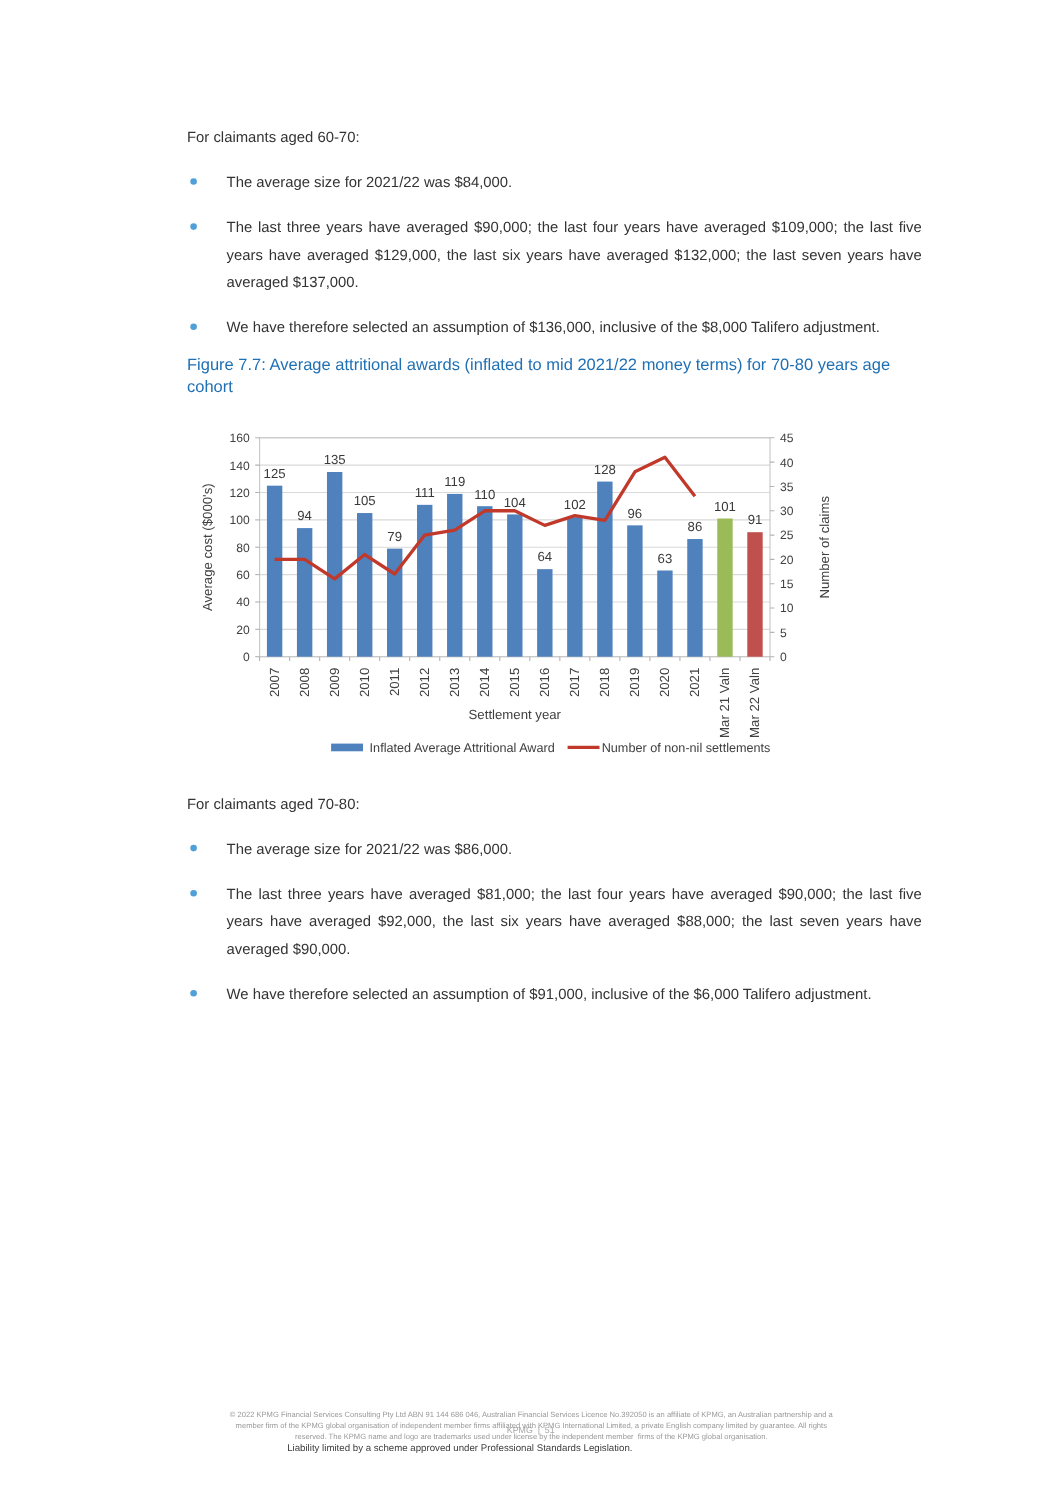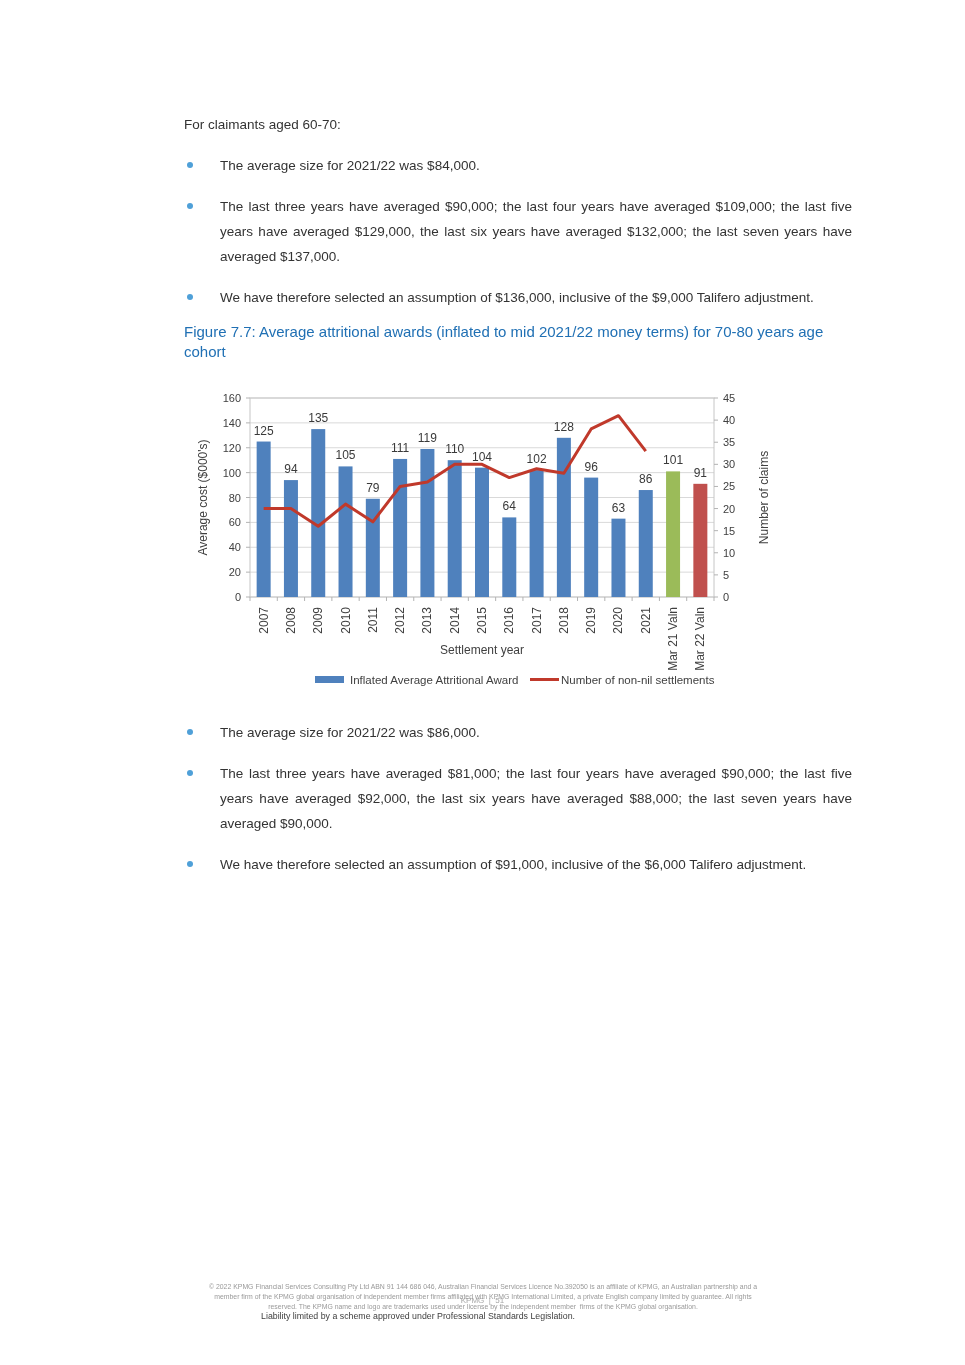--- a/index.html
+++ b/index.html
@@ -1,18 +1,18 @@
 <!DOCTYPE html>
 <html style="--caption-blue: #2070B4; --bullet-blue: #4FA0D8; --bar-blue: #4F81BD; --bar-green: #9BBB59; --bar-red: #C0504D; --line-red: #C0392B;"><head>
 <meta charset="utf-8">
 <style>
   html,body{margin:0;padding:0;background:#ffffff;}
   .page{position:relative;width:965px;height:1365px;background:#ffffff;overflow:hidden;
         font-family:"Liberation Sans",sans-serif;color:#333333;}
-  .content{position:absolute;left:184px;top:112px;width:668px;}
+  .content{position:absolute;left:170px;top:112px;width:668px;}
   .para{font-size:13.5px;line-height:25px;margin:0 0 12px 0;}
   .bullet{display:flex;margin:16px 0 12px 0;}
   .bullet .dot{flex:0 0 auto;width:6px;height:6px;border-radius:3px;
                background:var(--bullet-blue,#4FA0D8);margin:9px 0 0 3px;}
   .bullet .btext{flex:1;margin-left:27px;font-size:13.5px;line-height:25px;text-align:justify;}
   .caption{color:var(--caption-blue,#2070B4);font-size:15px;line-height:20px;
            margin:12px 0 0 0;width:668px;}
   .chartwrap{margin:24px 0 0 11px;width:600px;height:318px;}
   .h2{font-size:13.5px;line-height:25px;margin:14px 0 12px 0;}
   .footer-page{position:absolute;top:1255px;left:0;width:965px;text-align:center;
@@ -35,21 +35,21 @@
     <div class="bullet">
       <span class="dot"></span>
       <span class="btext">The average size for 2021/22 was $84,000.</span>
     </div>
     <div class="bullet">
       <span class="dot"></span>
       <span class="btext">The last three years have averaged $90,000; the last four years have averaged $109,000; the last five years have averaged $129,000, the last six years have averaged $132,000; the last seven years have averaged $137,000.</span>
     </div>
     <div class="bullet">
       <span class="dot"></span>
-      <span class="btext">We have therefore selected an assumption of $136,000, inclusive of the $9,000 Talifero adjustment.</span>
+      <span class="btext">We have therefore selected an assumption of $136,000, inclusive of the $8,000 Talifero adjustment.</span>
     </div>
 
     <div class="caption">Figure 7.7: Average attritional awards (inflated to mid 2021/22 money terms) for 70-80 years age cohort</div>
 
     <div class="chartwrap">
       <svg id="chart-svg" width="600" height="318" viewBox="0 0 600 318">
           <line x1="55" x2="519" y1="211" y2="211" stroke="#D9D9D9" stroke-width="1"></line>
           <line x1="55" x2="519" y1="186.125" y2="186.125" stroke="#D9D9D9" stroke-width="1"></line>
           <line x1="55" x2="519" y1="161.25" y2="161.25" stroke="#D9D9D9" stroke-width="1"></line>
           <line x1="55" x2="519" y1="136.375" y2="136.375" stroke="#D9D9D9" stroke-width="1"></line>
@@ -170,20 +170,21 @@
           <text transform="translate(12,111.5) rotate(-90)" text-anchor="middle" font-size="12" fill="#404040">Average cost ($000's)</text>
           <text transform="translate(573,111.5) rotate(-90)" text-anchor="middle" font-size="12" fill="#404040">Number of claims</text>
           <text x="287" y="268" text-anchor="middle" font-size="12" fill="#404040">Settlement year</text>
           <rect x="120" y="290" width="29" height="7" fill="#4F81BD"></rect>
           <text x="155" y="298" font-size="11.5" fill="#404040">Inflated Average Attritional Award</text>
           <line x1="335" x2="364" y1="293.5" y2="293.5" stroke="#C0392B" stroke-width="3"></line>
           <text x="366" y="298" font-size="11.5" fill="#404040">Number of non-nil settlements</text>
         </svg>
     </div>
 
+    <p class="h2">For claimants aged 70-80:</p>
 
     <div class="bullet">
       <span class="dot"></span>
       <span class="btext">The average size for 2021/22 was $86,000.</span>
     </div>
     <div class="bullet">
       <span class="dot"></span>
       <span class="btext">The last three years have averaged $81,000; the last four years have averaged $90,000; the last five years have averaged $92,000, the last six years have averaged $88,000; the last seven years have averaged $90,000.</span>
     </div>
     <div class="bullet">

